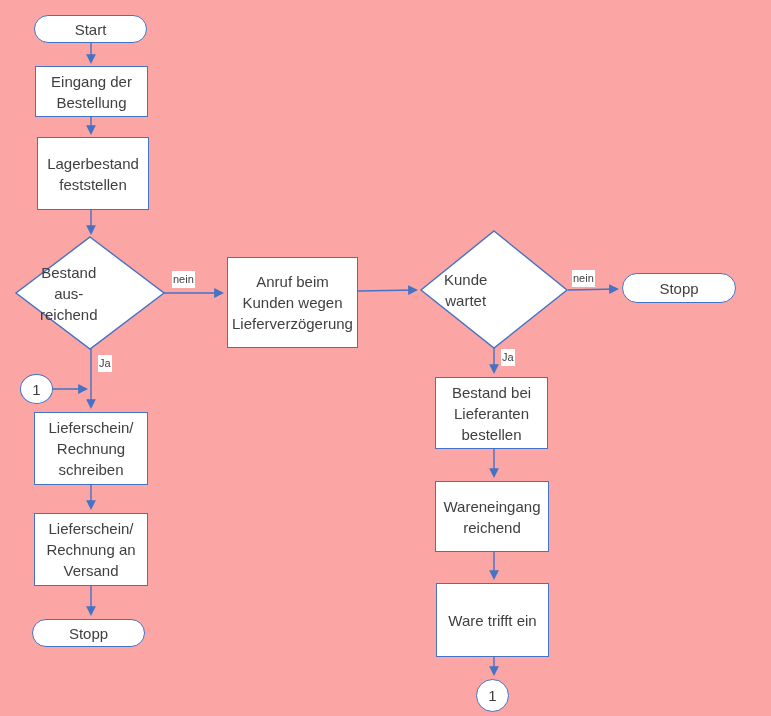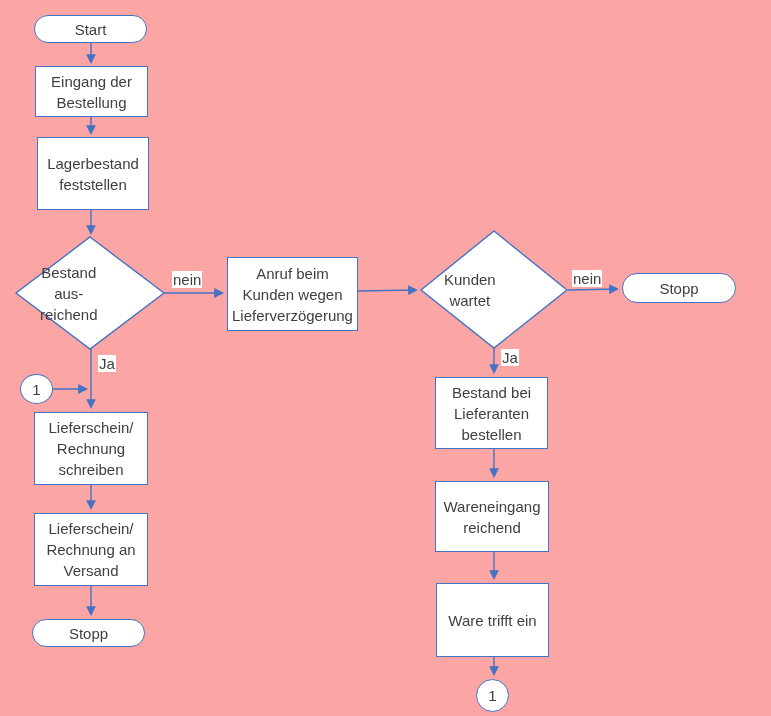--- a/index.html
+++ b/index.html
@@ -52,21 +52,21 @@
     align-items: center;
     justify-content: flex-start;
     text-align: center;
     font-size: 15px;
     line-height: 21px;
     background: transparent;
     pointer-events: none;
   }
   .edge-label {
     position: absolute;
-    font-size: 15px;
+    font-size: 11px;
     line-height: 17px;
     color: #3f3f3f;
     background: #ffffff;
     padding: 0 1px;
   }
 </style>
 </head>
 <body>
 
 <div id="canvas">
@@ -132,28 +132,28 @@
   <div class="node" style="left:34px; top:513px; width:114px; height:73px;">
     <span class="node-label">Lieferschein/
 Rechnung an
 Versand</span>
   </div>
 
   <div class="node terminator" style="left:32px; top:619px; width:113px; height:28px;">
     <span class="node-label">Stopp</span>
   </div>
 
-  <div class="node" style="left:227px; top:257px; width:131px; height:74px;">
+  <div class="node" style="left:227px; top:257px; width:131px; height:91px;">
     <span class="node-label">Anruf beim
 Kunden wegen
 Lieferverzögerung</span>
   </div>
 
   <div class="diamond-label" style="left:444px; top:259px; width:100px; height:62px;">
-    <span class="node-label">Kunden
+    <span class="node-label">Kunde
 wartet</span>
   </div>
 
   <div class="node terminator" style="left:622px; top:273px; width:114px; height:30px;">
     <span class="node-label">Stopp</span>
   </div>
 
   <div class="node" style="left:435px; top:377px; width:113px; height:72px;">
     <span class="node-label">Bestand bei
 Lieferanten

